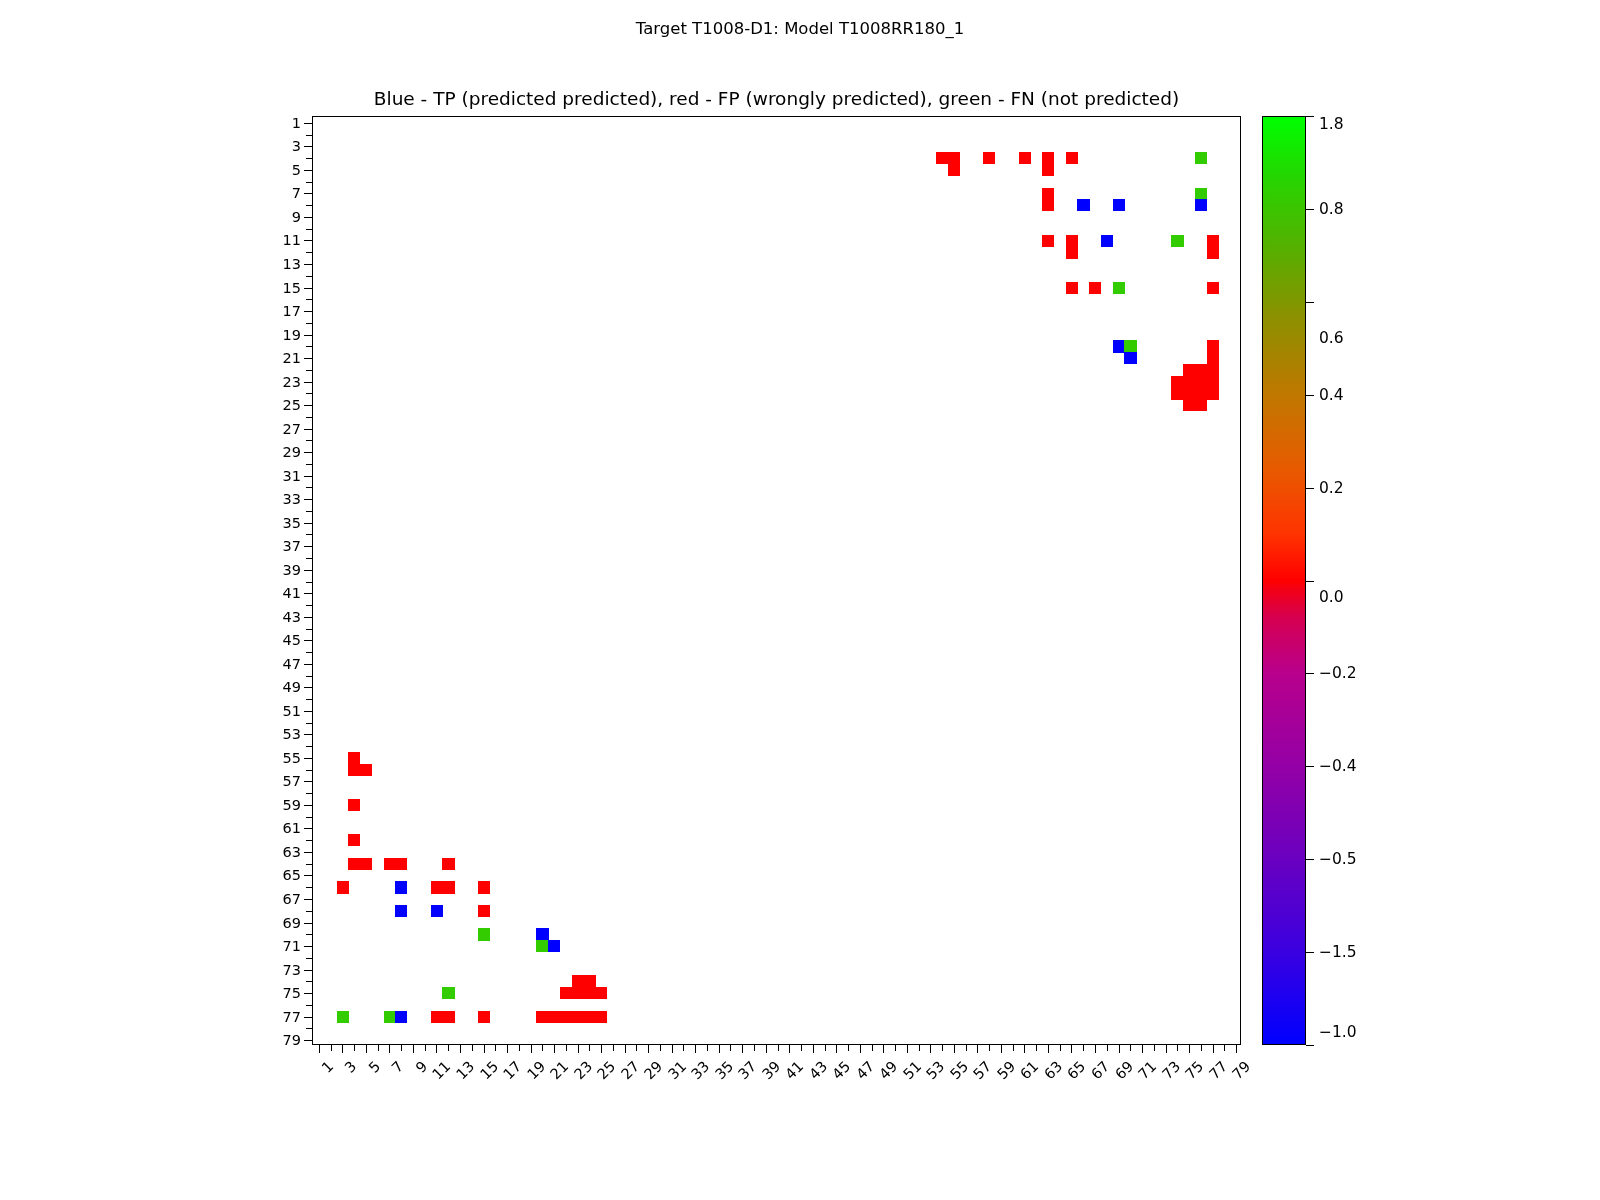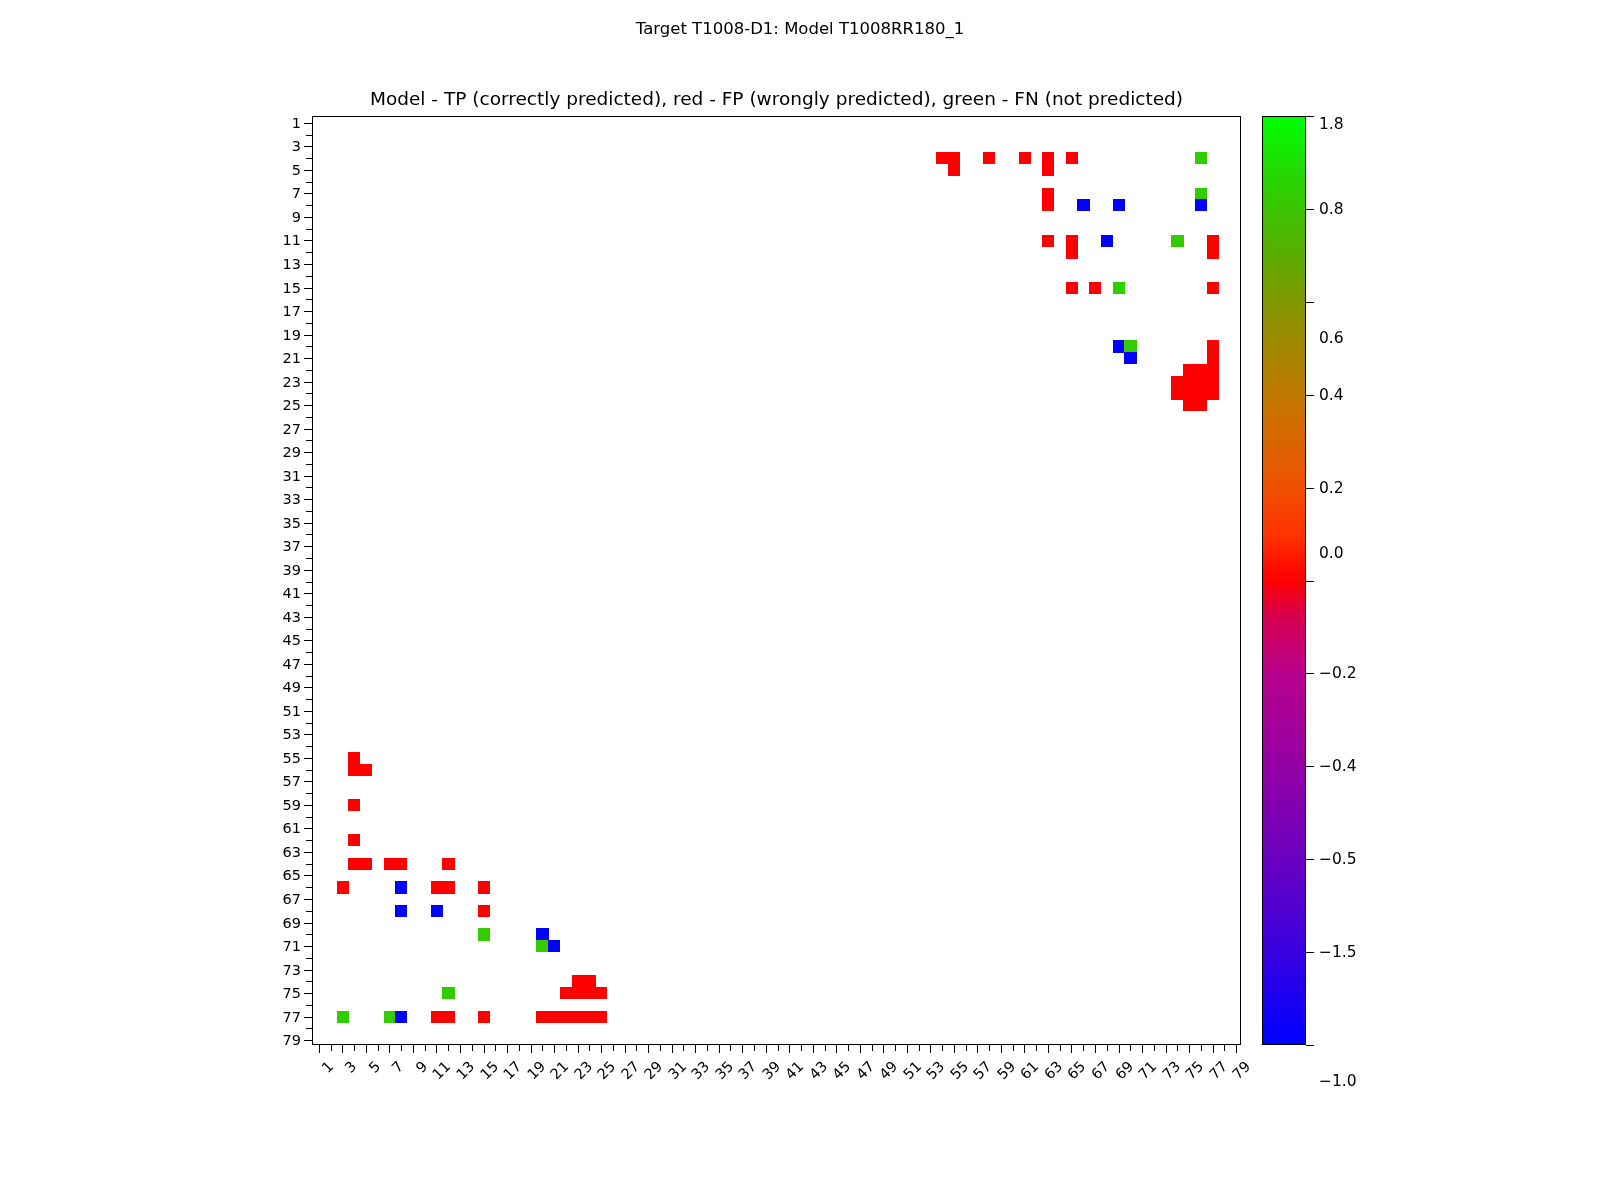--- a/index.html
+++ b/index.html
@@ -145,21 +145,21 @@
     white-space: nowrap;
   }
 </style>
 </head>
 <body>
 
 <div id="title-block">
   <div class="t-line">Target T1008-D1: Model T1008RR180_1</div>
 </div>
 
-<div id="axes-title">Model - TP (correctly predicted), red - FP (wrongly predicted), green - FN (not predicted)</div>
+<div id="axes-title">Blue - TP (predicted predicted), red - FP (wrongly predicted), green - FN (not predicted)</div>
 
 <div id="plot-frame">
   <div id="cell-layer">
       <div class="cell" style="left: 623.253px; top: 35.2785px; width: 12.1595px; height: 12.1595px; background: rgb(255, 0, 0);"></div>
       <div class="cell" style="left: 635.013px; top: 35.2785px; width: 12.1595px; height: 12.1595px; background: rgb(255, 0, 0);"></div>
       <div class="cell" style="left: 635.013px; top: 47.038px; width: 12.1595px; height: 12.1595px; background: rgb(255, 0, 0);"></div>
       <div class="cell" style="left: 670.291px; top: 35.2785px; width: 12.1595px; height: 12.1595px; background: rgb(255, 0, 0);"></div>
       <div class="cell" style="left: 705.57px; top: 35.2785px; width: 12.1595px; height: 12.1595px; background: rgb(255, 0, 0);"></div>
       <div class="cell" style="left: 729.089px; top: 35.2785px; width: 12.1595px; height: 12.1595px; background: rgb(255, 0, 0);"></div>
       <div class="cell" style="left: 729.089px; top: 47.038px; width: 12.1595px; height: 12.1595px; background: rgb(255, 0, 0);"></div>
@@ -493,25 +493,25 @@
       <div class="cb-label" style="top: 8px;">1.8</div>
       <div class="cb-tick" style="top: 92.9px;"></div>
       <div class="cb-label" style="top: 92.9px;">0.8</div>
       <div class="cb-tick" style="top: 185.8px;"></div>
       <div class="cb-label" style="top: 185.8px; margin-top: 36px;">0.6</div>
       <div class="cb-tick" style="top: 278.7px;"></div>
       <div class="cb-label" style="top: 278.7px;">0.4</div>
       <div class="cb-tick" style="top: 371.6px;"></div>
       <div class="cb-label" style="top: 371.6px;">0.2</div>
       <div class="cb-tick" style="top: 464.5px;"></div>
-      <div class="cb-label" style="top: 437px; text-align: center;">0.0</div>
+      <div class="cb-label" style="top: 481px; text-align: center;">0.0</div>
       <div class="cb-tick" style="top: 557.4px;"></div>
       <div class="cb-label" style="top: 557.4px;">−0.2</div>
       <div class="cb-tick" style="top: 650.3px;"></div>
       <div class="cb-label" style="top: 650.3px;">−0.4</div>
       <div class="cb-tick" style="top: 743.2px;"></div>
       <div class="cb-label" style="top: 743.2px;">−0.5</div>
       <div class="cb-tick" style="top: 836.1px;"></div>
       <div class="cb-label" style="top: 836.1px;">−1.5</div>
       <div class="cb-tick" style="top: 929px;"></div>
-      <div class="cb-label" style="top: 965px;">−1.0</div>
+      <div class="cb-label" style="top: 916px;">−1.0</div>
     </div>
 </div>
 
 </body></html>

